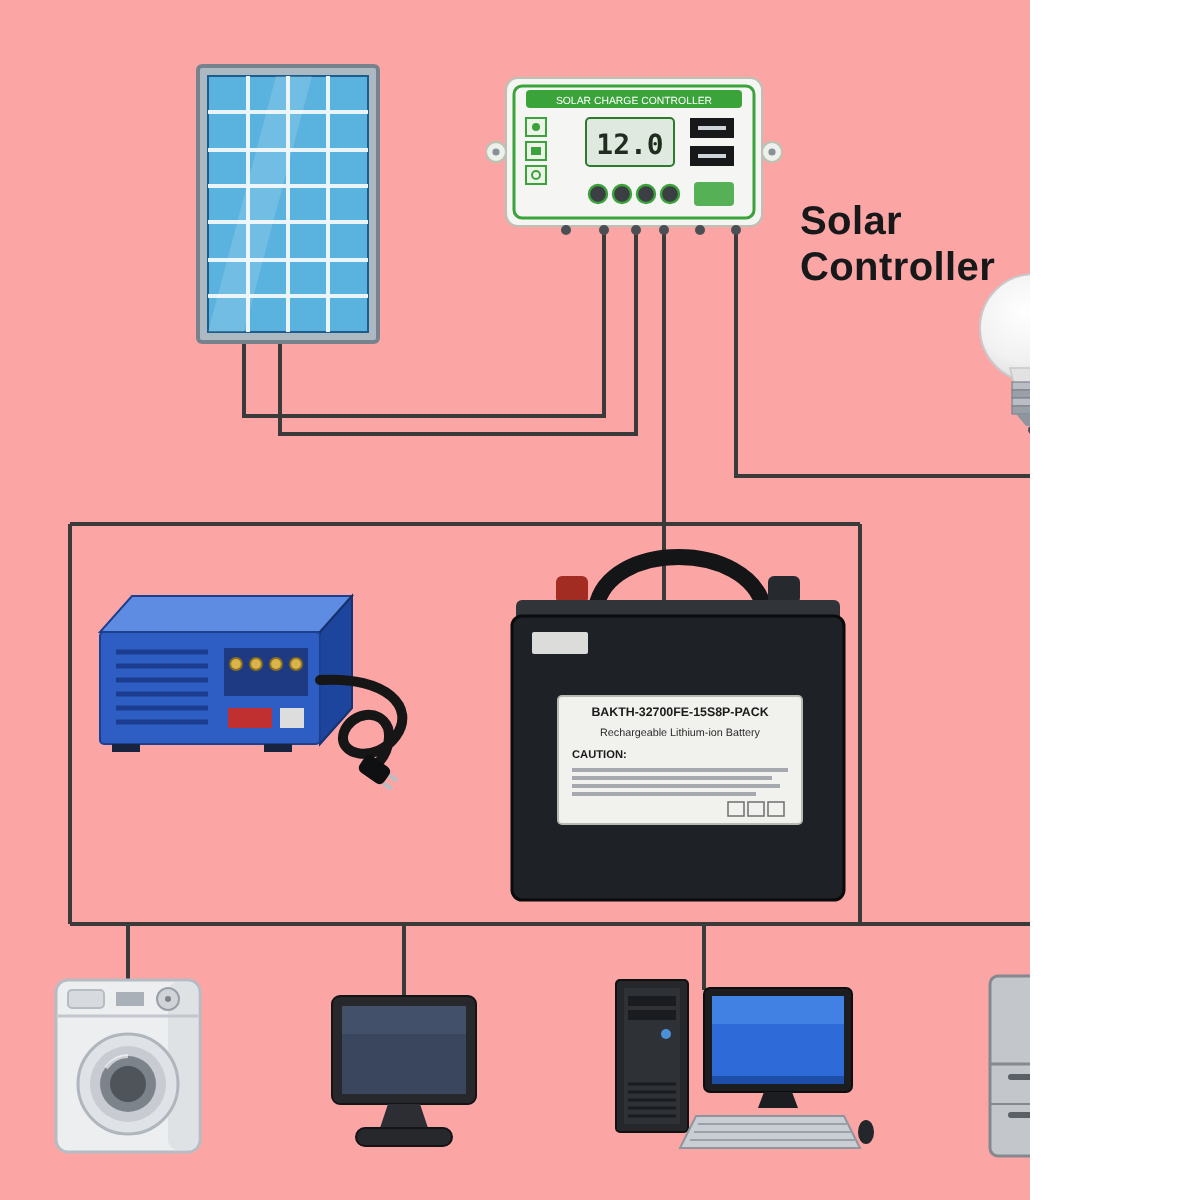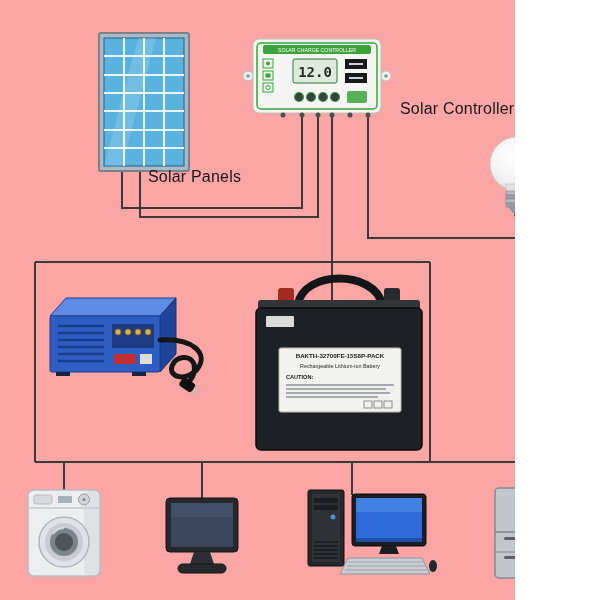--- a/index.html
+++ b/index.html
@@ -1,19 +1,19 @@
 <!DOCTYPE html>
 <html><head>
 <meta charset="utf-8">
 <style>
   html,body{margin:0;padding:0;background:#fff;}
   #stage{position:relative;width:515px;height:600px;background:#fca5a5;overflow:hidden;
          font-family:"Liberation Sans",sans-serif;}
   .dev{position:absolute;}
-  .label{position:absolute;font-weight:400;font-size:16px;color:#17181a;letter-spacing:.2px;
+  .label{position:absolute;font-weight:700;font-size:20px;color:#17181a;letter-spacing:.2px;
          font-family:"Liberation Sans",sans-serif;}
   svg text{font-family:"Liberation Sans",sans-serif;}
   .lcd-text{font-family:"DejaVu Sans Mono",monospace;font-weight:700;}
   .wire{fill:none;stroke:#3a3a3a;stroke-width:2;}
 </style>
 </head>
 <body>
 
 <div id="stage">
 
@@ -209,16 +209,15 @@
     <g fill="#5b6066">
       <rect x="24" y="12" width="3" height="26" rx="1.5"></rect>
       <rect x="31" y="12" width="3" height="26" rx="1.5"></rect>
       <rect x="12" y="51" width="34" height="3" rx="1.5"></rect>
       <rect x="12" y="70" width="34" height="3" rx="1.5"></rect>
     </g>
     <line x1="3" y1="46" x2="55" y2="46" stroke="#84898f" stroke-width="1.5"></line>
     <line x1="3" y1="66" x2="55" y2="66" stroke="#84898f" stroke-width="1"></line>
   </svg>
 
-  <div class="label" style="left:148px;top:168px;">Solar Panels</div>
   <div class="label" style="left:400px;top:100px;">Solar Controller</div>
 
 </div>
 
 </body></html>

